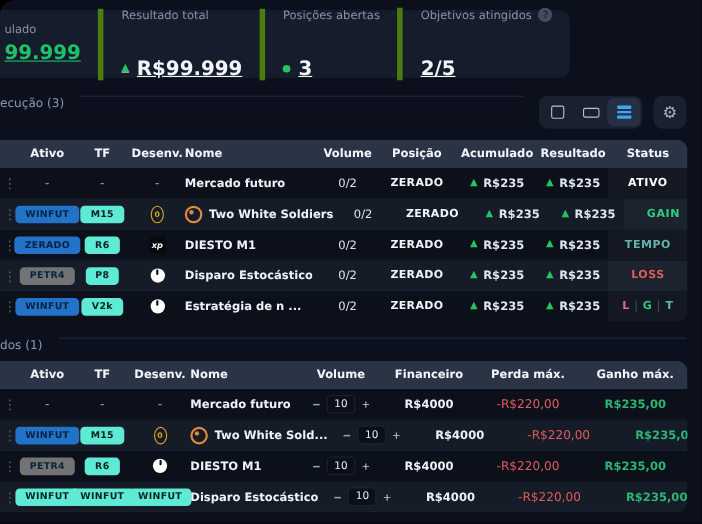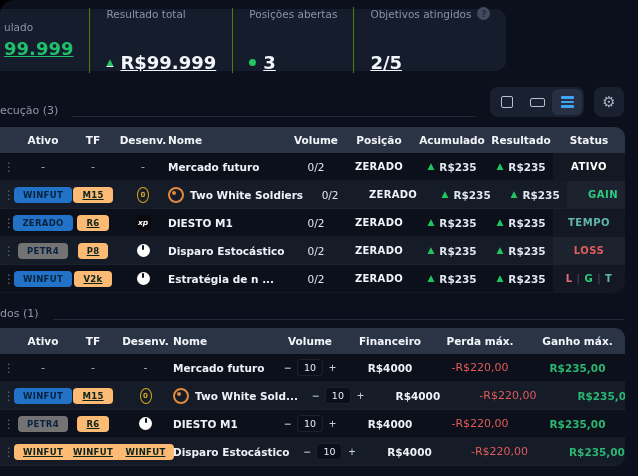--- a/index.html
+++ b/index.html
@@ -6,34 +6,34 @@
   .page{
     width:638px;height:476px;overflow:hidden;position:relative;
     background:#0b101c;border-radius:14px 0 0 0;
     font-family:"DejaVu Sans","Liberation Sans",sans-serif;
     -webkit-font-smoothing:antialiased;color:#e8ecf4;
   }
   
   .topbar{display:flex;justify-content:space-between;align-items:flex-start;padding:9px 16px 0 0;}
   .stats-card{display:flex;align-items:center;background:#151c2b;border-radius:10px;height:62px;margin-left:-12px;}
   .stat{padding:0 16px;display:flex;flex-direction:column;gap:5px;}
-  .stat + .stat{border-left:1px solid #4d7c0f;gap:32px;}
+  .stat + .stat{border-left:5px solid #4d7c0f;gap:32px;}
   .stat-label{font-size:10.5px;color:#8a93a8;white-space:nowrap;display:flex;align-items:center;gap:6px;}
   .stat-value{font-size:18px;font-weight:700;color:#f2f5fa;display:flex;align-items:center;gap:7px;white-space:nowrap;text-decoration:underline;}
   .stat-value.green{color:#1fc06a;}
   .tri-up{color:#22c55e;font-size:9px;line-height:1;}
   .dot-green{width:7px;height:7px;border-radius:50%;background:#22c55e;display:inline-block;}
   .help-circle{width:13px;height:13px;border-radius:50%;background:#434c5e;color:#222a3a;font-size:9px;font-weight:700;display:inline-flex;align-items:center;justify-content:center;}
   .top-actions{display:flex;gap:10px;margin-top:22px;}
   .btn{display:flex;align-items:center;gap:8px;border-radius:8px;padding:0 13px;height:30px;font-size:11px;cursor:pointer;border:none;color:#e6e9f0;background:#1c2433;white-space:nowrap;}
   .btn-danger{background:#b34b4d;color:#fff;font-weight:700;letter-spacing:.4px;font-size:10.5px;}
   .stop-icon{width:13px;height:13px;border:1.5px solid #fff;border-radius:50%;display:inline-flex;align-items:center;justify-content:center;}
   .stop-icon i{width:5px;height:5px;border-radius:50%;background:#fff;display:block;}
   
-  .section-head{display:flex;align-items:flex-end;padding:16px 14px 10px 0;}
+  .section-head{display:flex;align-items:flex-start;padding:16px 14px 10px 0;}
   .section-title{font-size:11px;color:#8e97aa;white-space:nowrap;}
   .section-line{flex:1;height:1px;background:#212a3b;margin:0 14px;}
   .view-toggle{display:flex;background:#19202f;border-radius:8px;padding:2px;}
   .seg{width:30px;height:26px;display:flex;align-items:center;justify-content:center;border-radius:6px;cursor:pointer;}
   .seg.active{background:#263042;}
   .icon-square{width:10px;height:10px;border:1.6px solid #b8c0cf;border-radius:2px;}
   .icon-rect{width:13px;height:7px;border:1.6px solid #b8c0cf;border-radius:2px;}
   .icon-list{display:flex;flex-direction:column;gap:2px;}
   .icon-list i{display:block;width:13px;height:2.4px;background:#3da5f4;border-radius:1px;}
   .gear-btn{width:30px;height:30px;margin-left:10px;background:#19202f;border-radius:8px;display:flex;align-items:center;justify-content:center;color:#a8b0c0;font-size:15px;cursor:pointer;}
@@ -47,21 +47,21 @@
   .row{height:27px;align-items:center;border-bottom:1px solid rgba(255,255,255,0.03);}
   .row.odd{background:#0c101a;}
   .row.even{background:#151b27;}
   .c{display:flex;justify-content:center;align-items:center;height:100%;}
   .c.left{justify-content:flex-start;gap:6px;}
   .kebab{color:#5a6372;font-size:12px;cursor:pointer;display:flex;justify-content:center;align-items:center;height:100%;}
   .dash{color:#aab2c2;font-size:11px;}
   .badge{font-size:8.5px;font-weight:700;padding:3px 9px;border-radius:4px;letter-spacing:.3px;white-space:nowrap;}
   .badge-blue{background:#2272c8;color:#07233f;}
   .badge-blue-bright{background:#737373;color:#07233f;}
-  .badge-teal{background:#fdba74;color:#0a231c;text-decoration:underline;}
+  .badge-teal{background:#5eead4;color:#0a231c;}
   .name{font-size:10.5px;font-weight:600;color:#eef2f8;white-space:nowrap;overflow:hidden;text-overflow:ellipsis;}
   .vol{font-size:10.5px;color:#dfe5ee;}
   .pos{font-size:10px;font-weight:700;color:#f0f3f8;letter-spacing:.3px;}
   .money{display:flex;align-items:center;gap:5px;font-size:10.5px;font-weight:600;color:#dfe5ee;}
   .status-cell{background:rgba(255,255,255,0.035);font-size:10px;font-weight:700;letter-spacing:.5px;}
   .st-ativo{color:#ffffff;} .st-gain{color:#2ecc80;} .st-tempo{color:#62b5ae;} .st-loss{color:#e25c5c;}
   .st-l{color:#e86a7e;} .st-g{color:#2ecc80;} .st-t{color:#62b5ae;} .st-sep{color:#4a5568;margin:0 4px;font-weight:400;}
   
   .coin{width:10px;height:14px;border:1.5px solid #d8a81f;border-radius:50%;color:#d8a81f;font-size:7px;font-weight:700;display:inline-flex;align-items:center;justify-content:center;}
   .xp-logo{width:15px;height:15px;background:#0a0a0c;border-radius:3px;color:#fff;font-size:7.5px;font-weight:700;font-style:italic;display:inline-flex;align-items:center;justify-content:center;}

